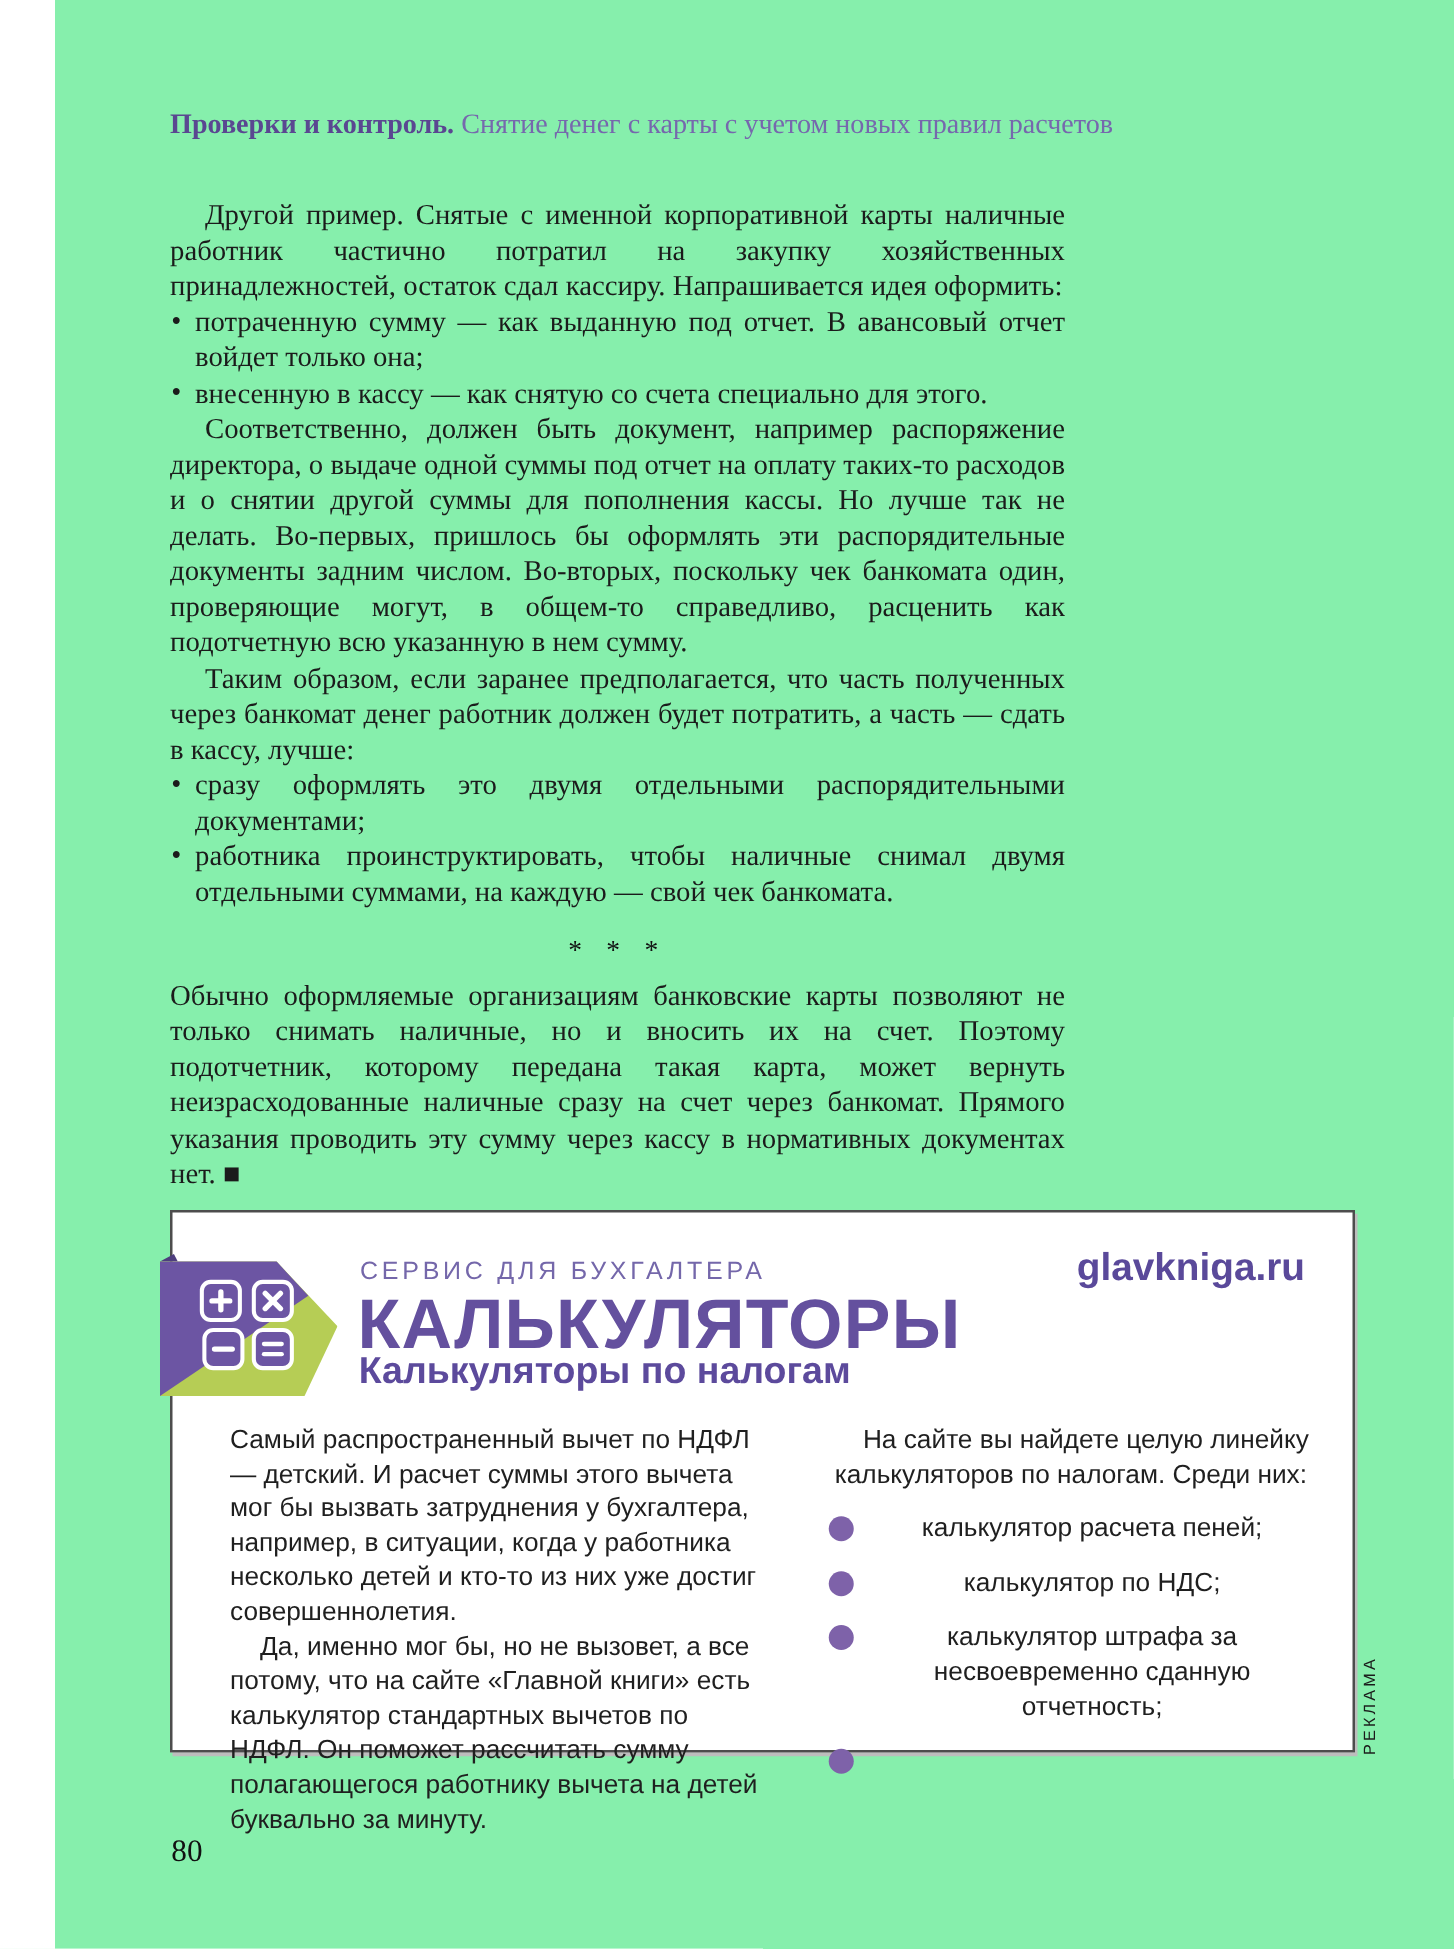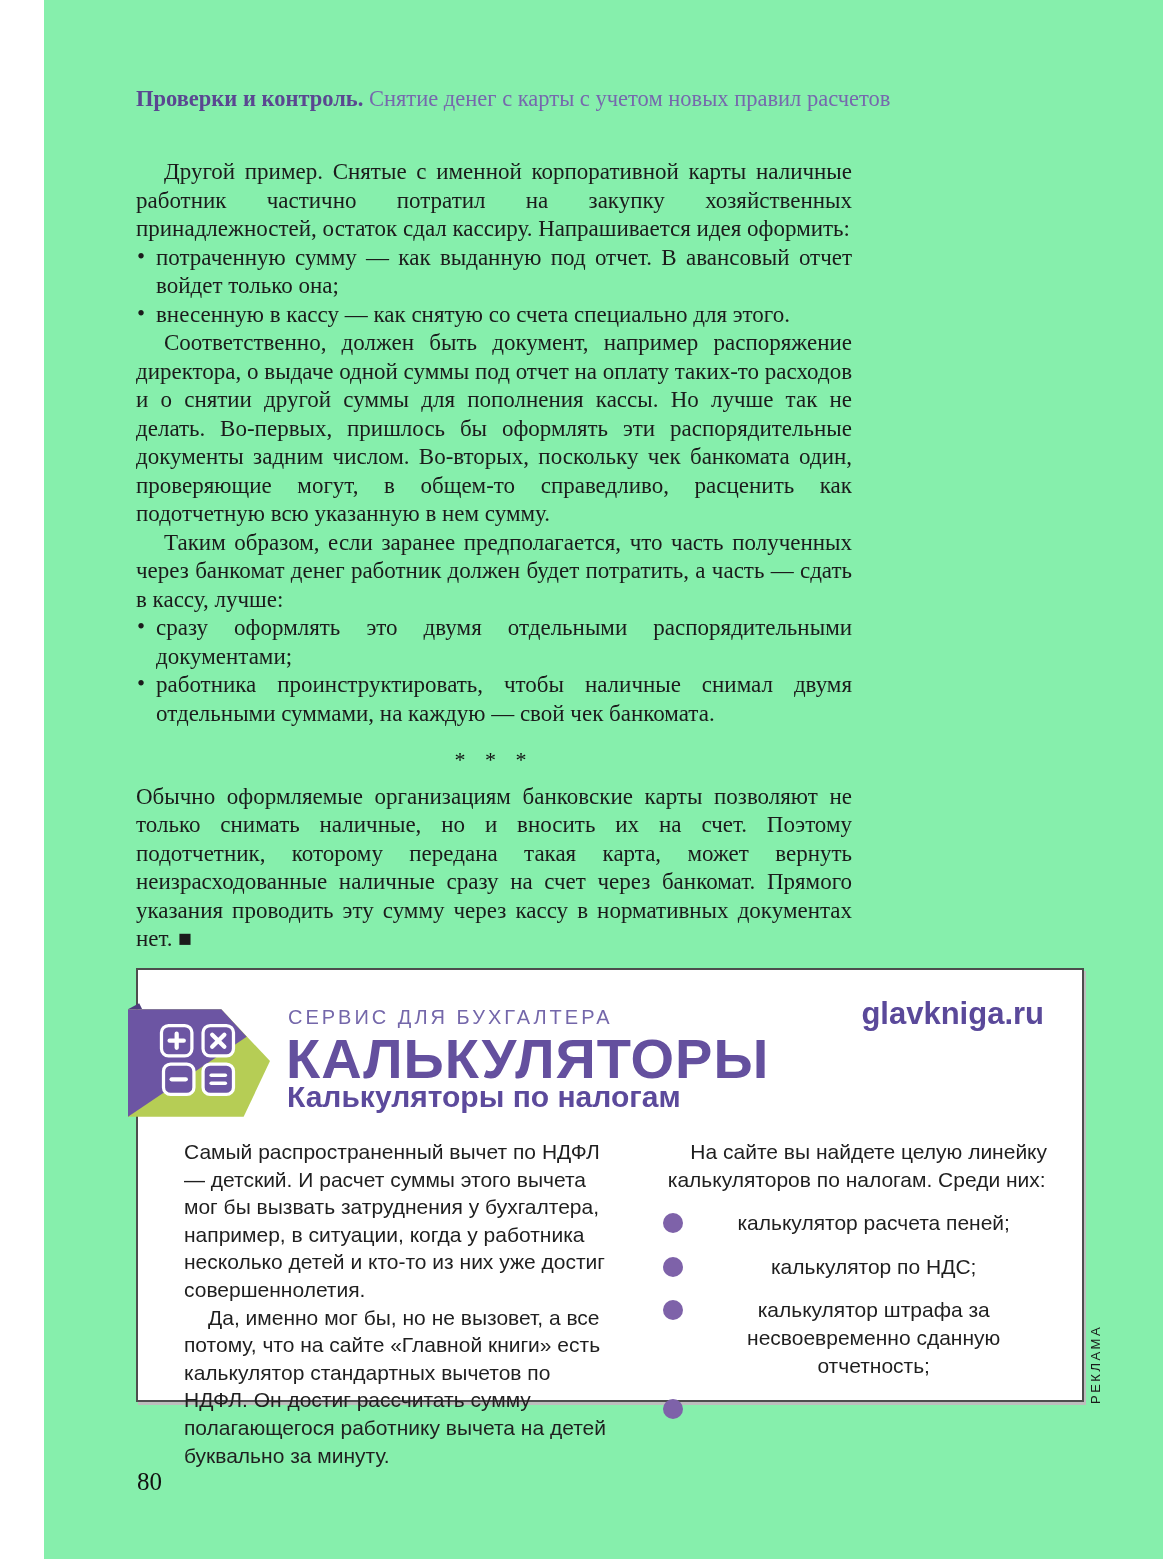--- a/index.html
+++ b/index.html
@@ -122,21 +122,21 @@
     </svg>
 
     <div class="svc">СЕРВИС ДЛЯ БУХГАЛТЕРА</div>
     <div class="site">glavkniga.ru</div>
     <h1 class="ad-title">КАЛЬКУЛЯТОРЫ</h1>
     <h2 class="ad-subtitle">Калькуляторы по налогам</h2>
 
     <div class="ad-cols">
       <div class="colL">
         <p>Самый распространенный вычет по НДФЛ — детский. И расчет суммы этого вычета мог бы вызвать затруднения у бухгалтера, например, в ситуации, когда у работника несколько детей и кто-то из них уже достиг совершеннолетия.</p>
-        <p class="indent2">Да, именно мог бы, но не вызовет, а все потому, что на сайте «Главной книги» есть калькулятор стандартных вычетов по НДФЛ. Он достиг рассчитать сумму полагающегося работнику вычета на детей буквально за минуту.</p>
+        <p class="indent2">Да, именно мог бы, но не вызовет, а все потому, что на сайте «Главной книги» есть калькулятор стандартных вычетов по НДФЛ. Он поможет рассчитать сумму полагающегося работнику вычета на детей буквально за минуту.</p>
       </div>
       <div class="colR">
         <p class="intro">На сайте вы найдете целую линейку калькуляторов по налогам. Среди них:</p>
         <ul>
           <li>
             <span class="dot"></span>
             <span>калькулятор расчета пеней;</span>
           </li>
           <li>
             <span class="dot"></span>

